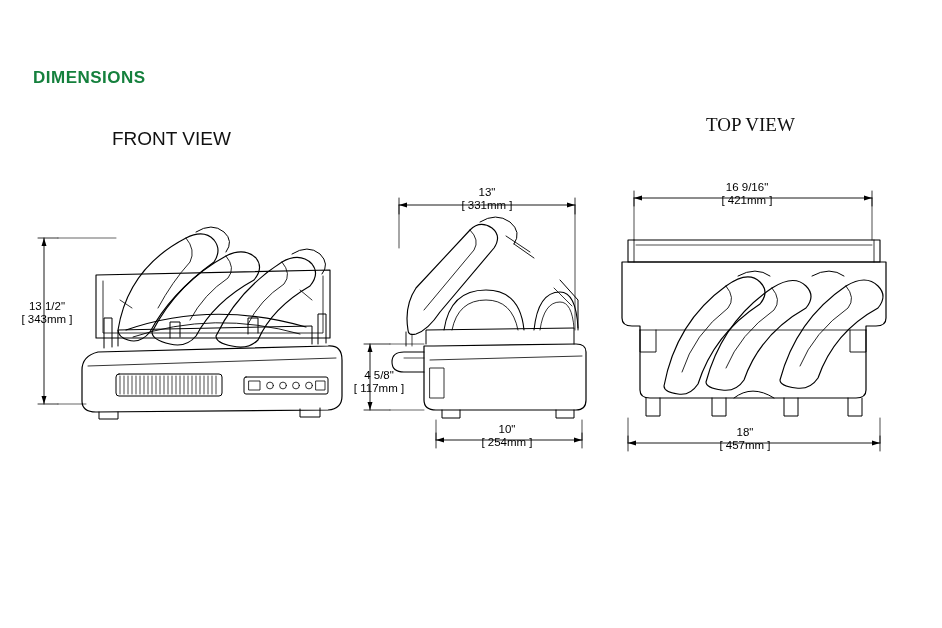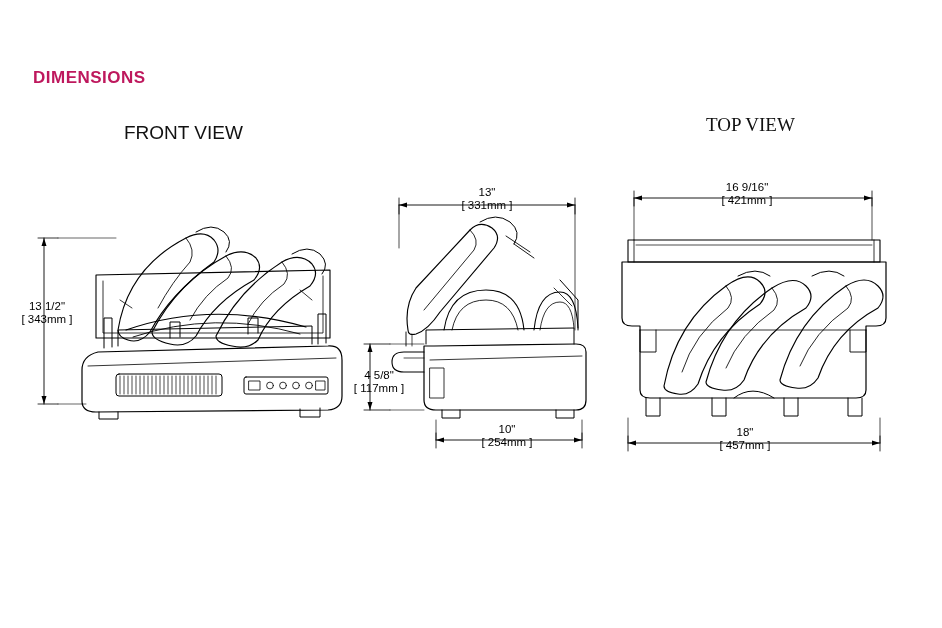--- a/index.html
+++ b/index.html
@@ -21,29 +21,29 @@
     width: 942px;
     height: 628px;
   }
   .page-title {
     position: absolute;
     left: 33px;
     top: 68px;
     font-size: 17px;
     font-weight: bold;
     letter-spacing: 0.5px;
-    color: #be185d;
+    color: #15803d;
   }
   .view-title {
     position: absolute;
     font-size: 19px;
     color: #111;
     white-space: nowrap;
   }
-  #front-title { left: 112px; top: 122px; margin-left: 12px; }
+  #front-title { left: 112px; top: 128px; }
   #side-title  { left: 402px; top: 114px; }
   #top-title   { left: 706px; top: 114px; font-family: Liberation Serif, serif; }
 
   .dim-label {
     position: absolute;
     font-size: 11.5px;
     line-height: 13px;
     text-align: center;
     white-space: nowrap;
     color: #000;

